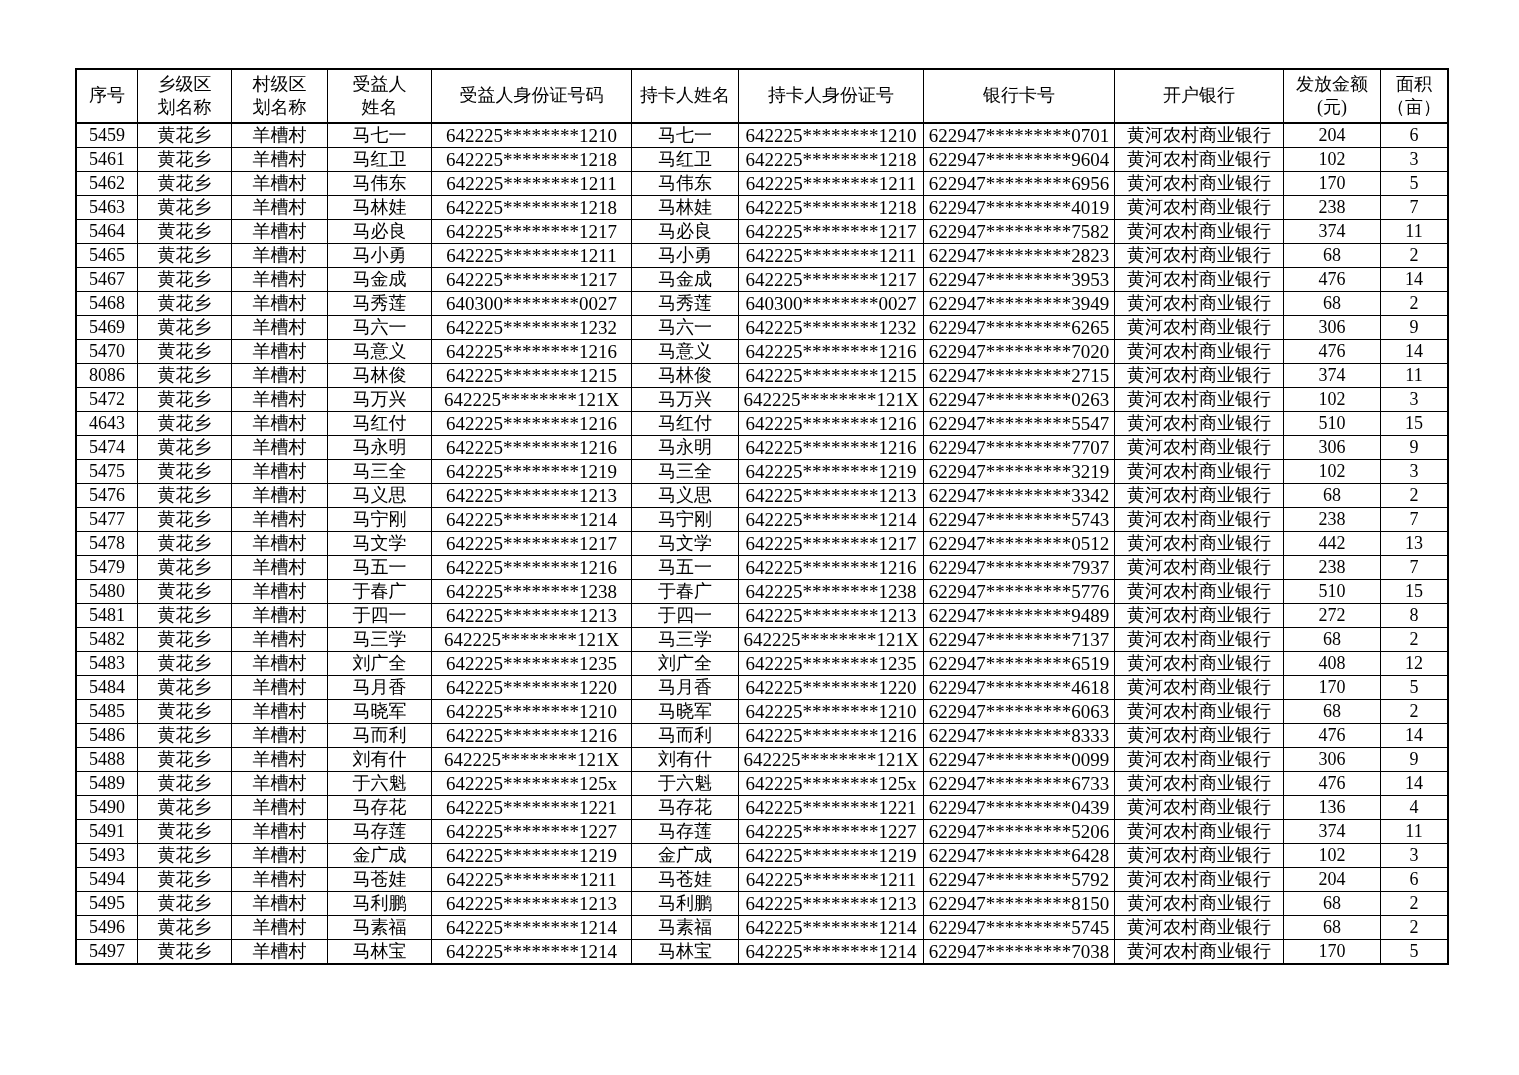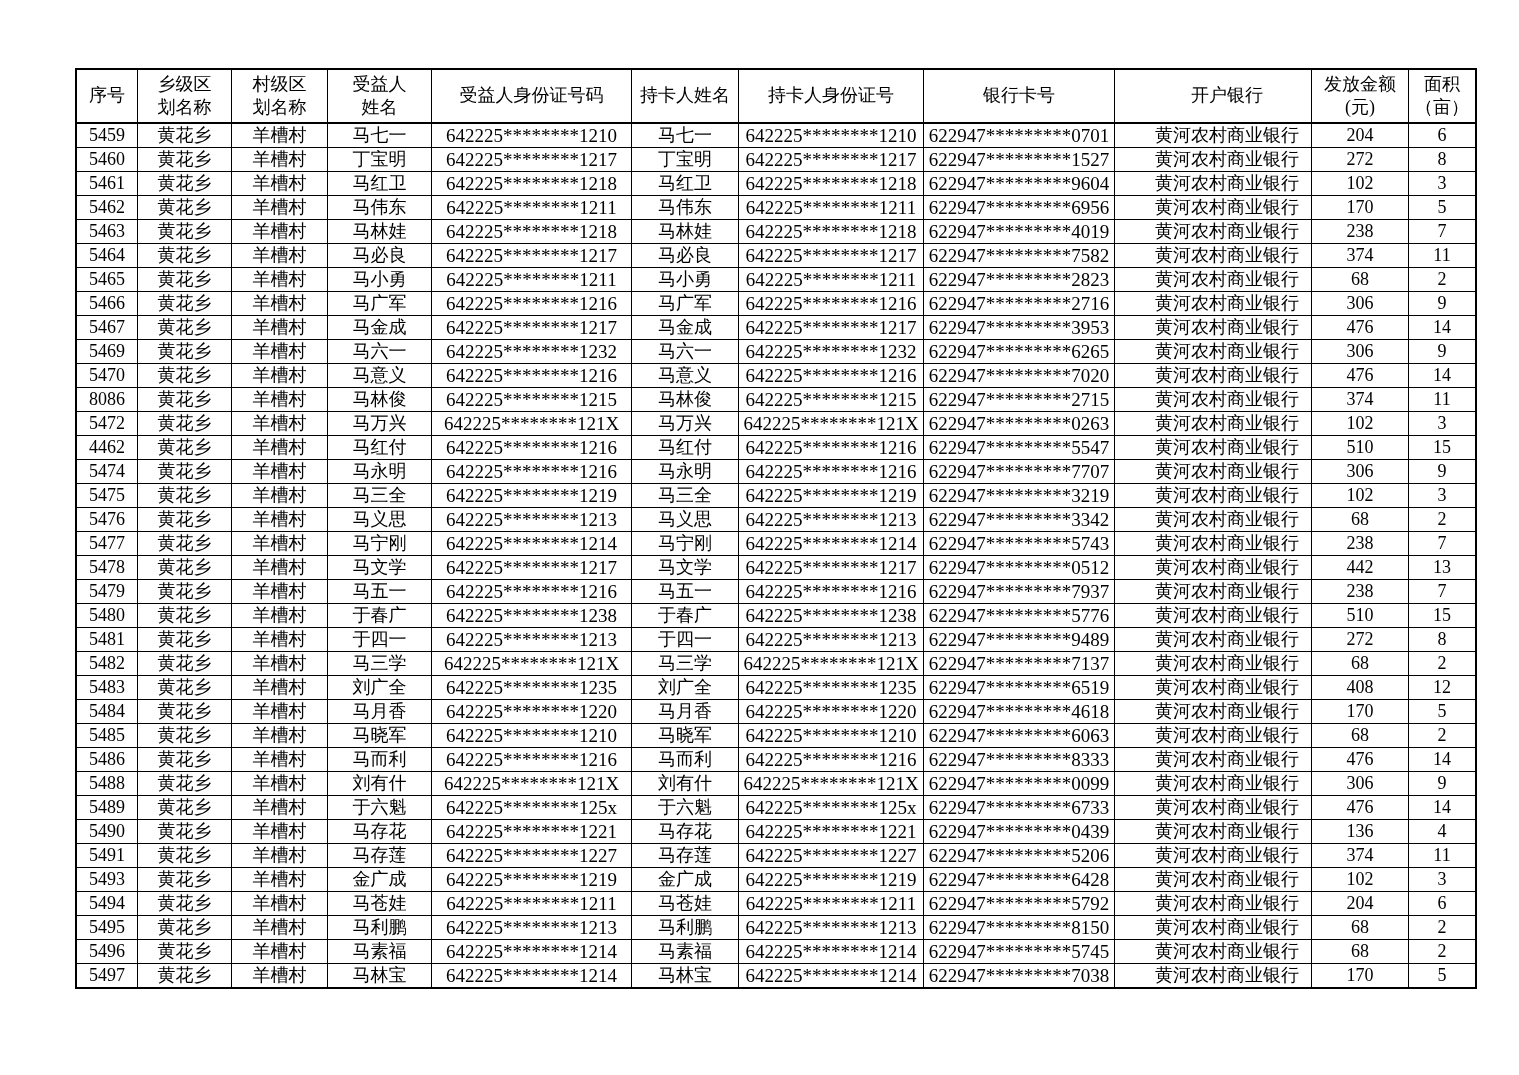--- a/index.html
+++ b/index.html
@@ -49,21 +49,21 @@
     letter-spacing:0px;
   }
   .col-seq{width:60px;border-radius:12px;}
   .col-township{width:93px;}
   .col-village{width:95px;}
   .col-beneficiary{width:103px;}
   .col-beneficiary_id{width:199px;}
   .col-cardholder{width:106px;}
   .col-cardholder_id{width:184px;border-radius:27px;}
   .col-card_no{width:190px;margin-left:40px;}
-  .col-bank{width:168px;padding-left:28px;}
+  .col-bank{width:168px;}
   .col-amount{width:96px;}
   .col-area{width:66px;border-radius:18px;}
 </style>
 </head>
 <body>
 
 <div class="sheet">
   <table>
     <thead>
       <tr>
@@ -93,33 +93,20 @@
           <td class="col-beneficiary">马七一</td>
           <td class="col-beneficiary_id">642225********1210</td>
           <td class="col-cardholder">马七一</td>
           <td class="col-cardholder_id">642225********1210</td>
           <td class="col-card_no">622947*********0701</td>
           <td class="col-bank">黄河农村商业银行</td>
           <td class="col-amount">204</td>
           <td class="col-area">6</td>
         </tr>
         <tr>
-          <td class="col-seq">5460</td>
-          <td class="col-township">黄花乡</td>
-          <td class="col-village">羊槽村</td>
-          <td class="col-beneficiary">丁宝明</td>
-          <td class="col-beneficiary_id">642225********1217</td>
-          <td class="col-cardholder">丁宝明</td>
-          <td class="col-cardholder_id">642225********1217</td>
-          <td class="col-card_no">622947*********1527</td>
-          <td class="col-bank">黄河农村商业银行</td>
-          <td class="col-amount">272</td>
-          <td class="col-area">8</td>
-        </tr>
-        <tr>
           <td class="col-seq">5461</td>
           <td class="col-township">黄花乡</td>
           <td class="col-village">羊槽村</td>
           <td class="col-beneficiary">马红卫</td>
           <td class="col-beneficiary_id">642225********1218</td>
           <td class="col-cardholder">马红卫</td>
           <td class="col-cardholder_id">642225********1218</td>
           <td class="col-card_no">622947*********9604</td>
           <td class="col-bank">黄河农村商业银行</td>
           <td class="col-amount">102</td>
@@ -171,46 +158,46 @@
           <td class="col-beneficiary">马小勇</td>
           <td class="col-beneficiary_id">642225********1211</td>
           <td class="col-cardholder">马小勇</td>
           <td class="col-cardholder_id">642225********1211</td>
           <td class="col-card_no">622947*********2823</td>
           <td class="col-bank">黄河农村商业银行</td>
           <td class="col-amount">68</td>
           <td class="col-area">2</td>
         </tr>
         <tr>
-          <td class="col-seq">5466</td>
-          <td class="col-township">黄花乡</td>
-          <td class="col-village">羊槽村</td>
-          <td class="col-beneficiary">马广军</td>
-          <td class="col-beneficiary_id">642225********1216</td>
-          <td class="col-cardholder">马广军</td>
-          <td class="col-cardholder_id">642225********1216</td>
-          <td class="col-card_no">622947*********2716</td>
-          <td class="col-bank">黄河农村商业银行</td>
-          <td class="col-amount">306</td>
-          <td class="col-area">9</td>
-        </tr>
-        <tr>
           <td class="col-seq">5467</td>
           <td class="col-township">黄花乡</td>
           <td class="col-village">羊槽村</td>
           <td class="col-beneficiary">马金成</td>
           <td class="col-beneficiary_id">642225********1217</td>
           <td class="col-cardholder">马金成</td>
           <td class="col-cardholder_id">642225********1217</td>
           <td class="col-card_no">622947*********3953</td>
           <td class="col-bank">黄河农村商业银行</td>
           <td class="col-amount">476</td>
           <td class="col-area">14</td>
         </tr>
         <tr>
+          <td class="col-seq">5468</td>
+          <td class="col-township">黄花乡</td>
+          <td class="col-village">羊槽村</td>
+          <td class="col-beneficiary">马秀莲</td>
+          <td class="col-beneficiary_id">640300********0027</td>
+          <td class="col-cardholder">马秀莲</td>
+          <td class="col-cardholder_id">640300********0027</td>
+          <td class="col-card_no">622947*********3949</td>
+          <td class="col-bank">黄河农村商业银行</td>
+          <td class="col-amount">68</td>
+          <td class="col-area">2</td>
+        </tr>
+        <tr>
           <td class="col-seq">5469</td>
           <td class="col-township">黄花乡</td>
           <td class="col-village">羊槽村</td>
           <td class="col-beneficiary">马六一</td>
           <td class="col-beneficiary_id">642225********1232</td>
           <td class="col-cardholder">马六一</td>
           <td class="col-cardholder_id">642225********1232</td>
           <td class="col-card_no">622947*********6265</td>
           <td class="col-bank">黄河农村商业银行</td>
           <td class="col-amount">306</td>
@@ -249,21 +236,21 @@
           <td class="col-beneficiary">马万兴</td>
           <td class="col-beneficiary_id">642225********121X</td>
           <td class="col-cardholder">马万兴</td>
           <td class="col-cardholder_id">642225********121X</td>
           <td class="col-card_no">622947*********0263</td>
           <td class="col-bank">黄河农村商业银行</td>
           <td class="col-amount">102</td>
           <td class="col-area">3</td>
         </tr>
         <tr>
-          <td class="col-seq">4462</td>
+          <td class="col-seq">4643</td>
           <td class="col-township">黄花乡</td>
           <td class="col-village">羊槽村</td>
           <td class="col-beneficiary">马红付</td>
           <td class="col-beneficiary_id">642225********1216</td>
           <td class="col-cardholder">马红付</td>
           <td class="col-cardholder_id">642225********1216</td>
           <td class="col-card_no">622947*********5547</td>
           <td class="col-bank">黄河农村商业银行</td>
           <td class="col-amount">510</td>
           <td class="col-area">15</td>

